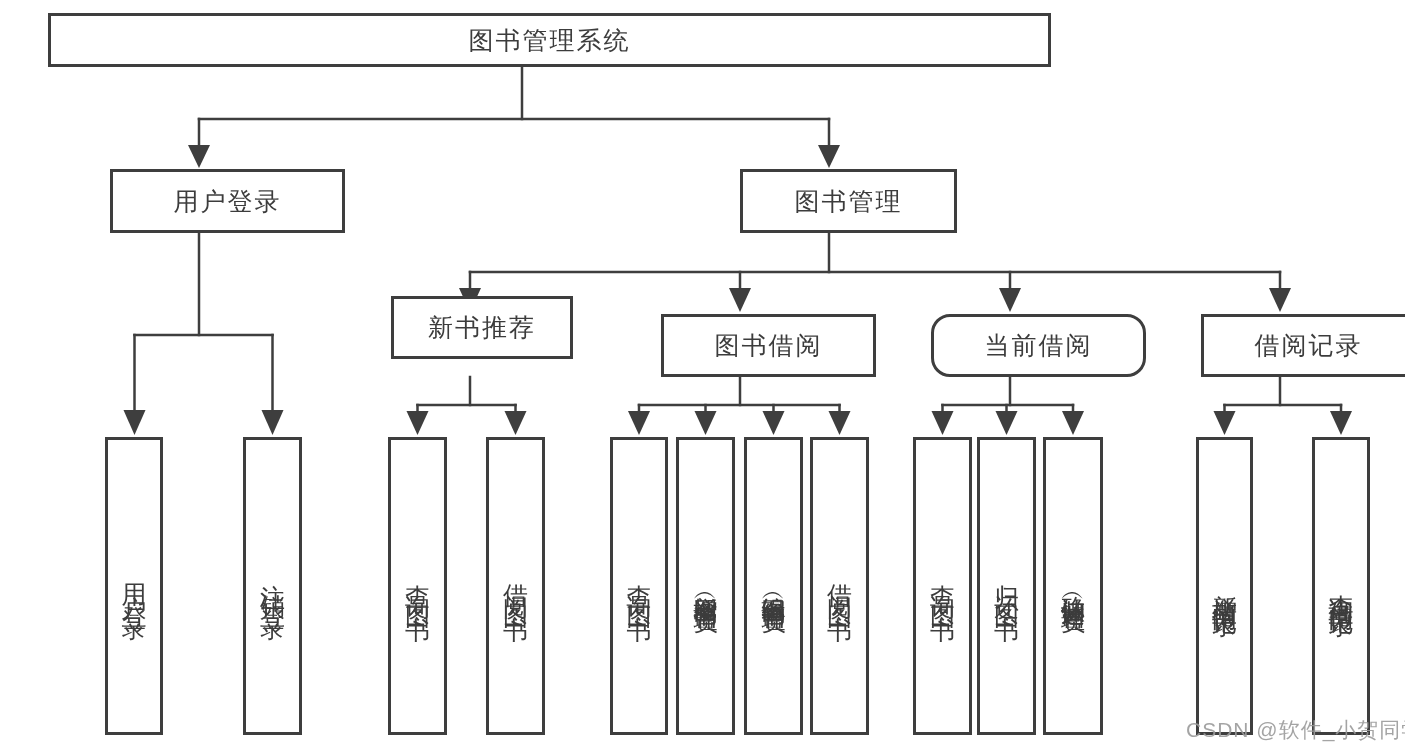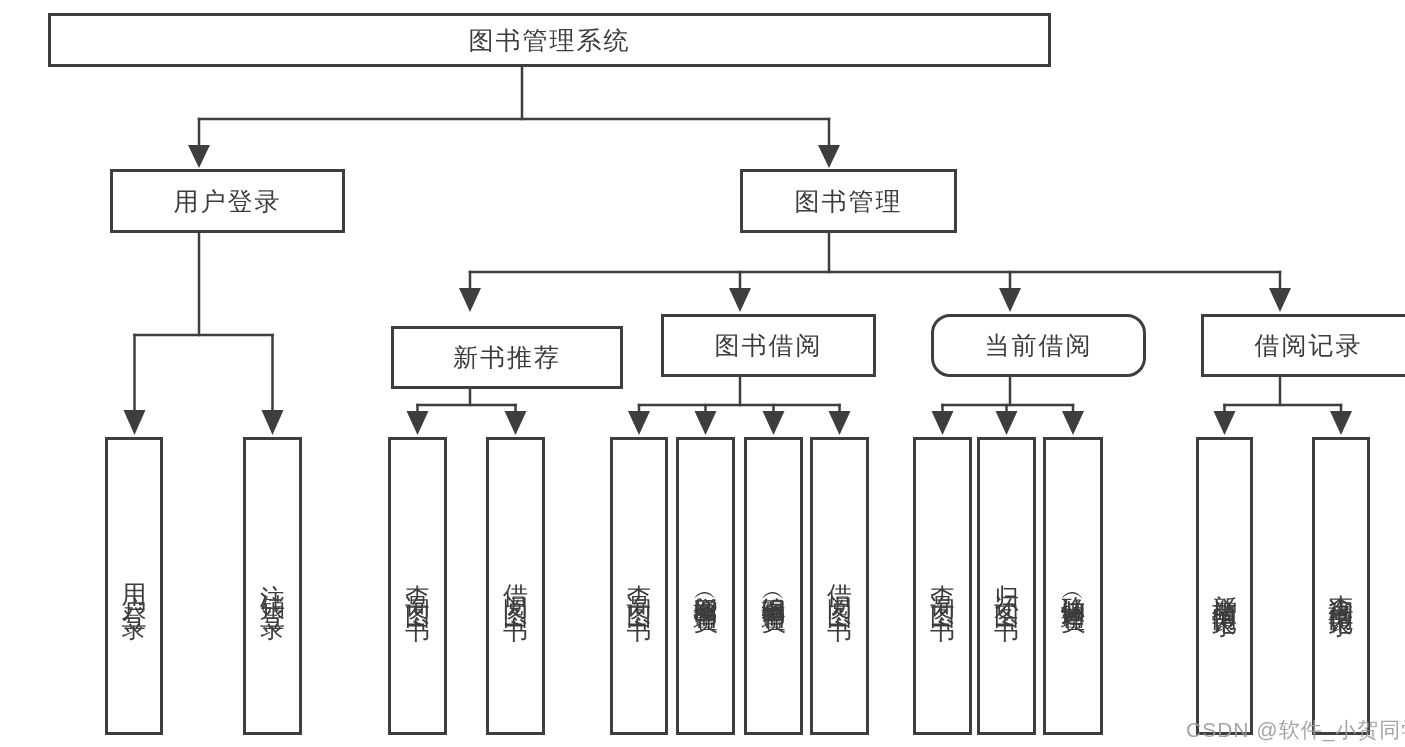--- a/index.html
+++ b/index.html
@@ -25,21 +25,21 @@
     display: flex;
     align-items: center;
     justify-content: center;
     color: var(--text, #3c3c3c);
     z-index: 2;
   }
   .hnode { font-size: 25px; letter-spacing: 2px; white-space: nowrap; margin-left: 28px; }
   .root-node   { left: 20px;  top: 13px;  width: 1003px; height: 54px; }
   .n-user-login{ left: 82px;  top: 169px; width: 235px;  height: 64px; }
   .n-book-mgmt { left: 712px; top: 169px; width: 217px;  height: 64px; }
-  .n-l3-1 { left: 363px;  top: 326px; width: 232px; height: 63px; }
+  .n-l3-1 { left: 363px;  top: 296px; width: 182px; height: 63px; }
   .n-l3-2 { left: 633px;  top: 314px; width: 215px; height: 63px; }
   .n-l3-3 { left: 903px;  top: 314px; width: 215px; height: 63px; border-radius: 19px; }
   .n-l3-4 { left: 1173px; top: 314px; width: 215px; height: 63px; }
   .leaf { top: 437px; height: 298px; font-size: 25px; }
   .leaf .vtext {
     writing-mode: vertical-rl;
     text-orientation: mixed;
     line-height: 1;
     white-space: nowrap;
   }

